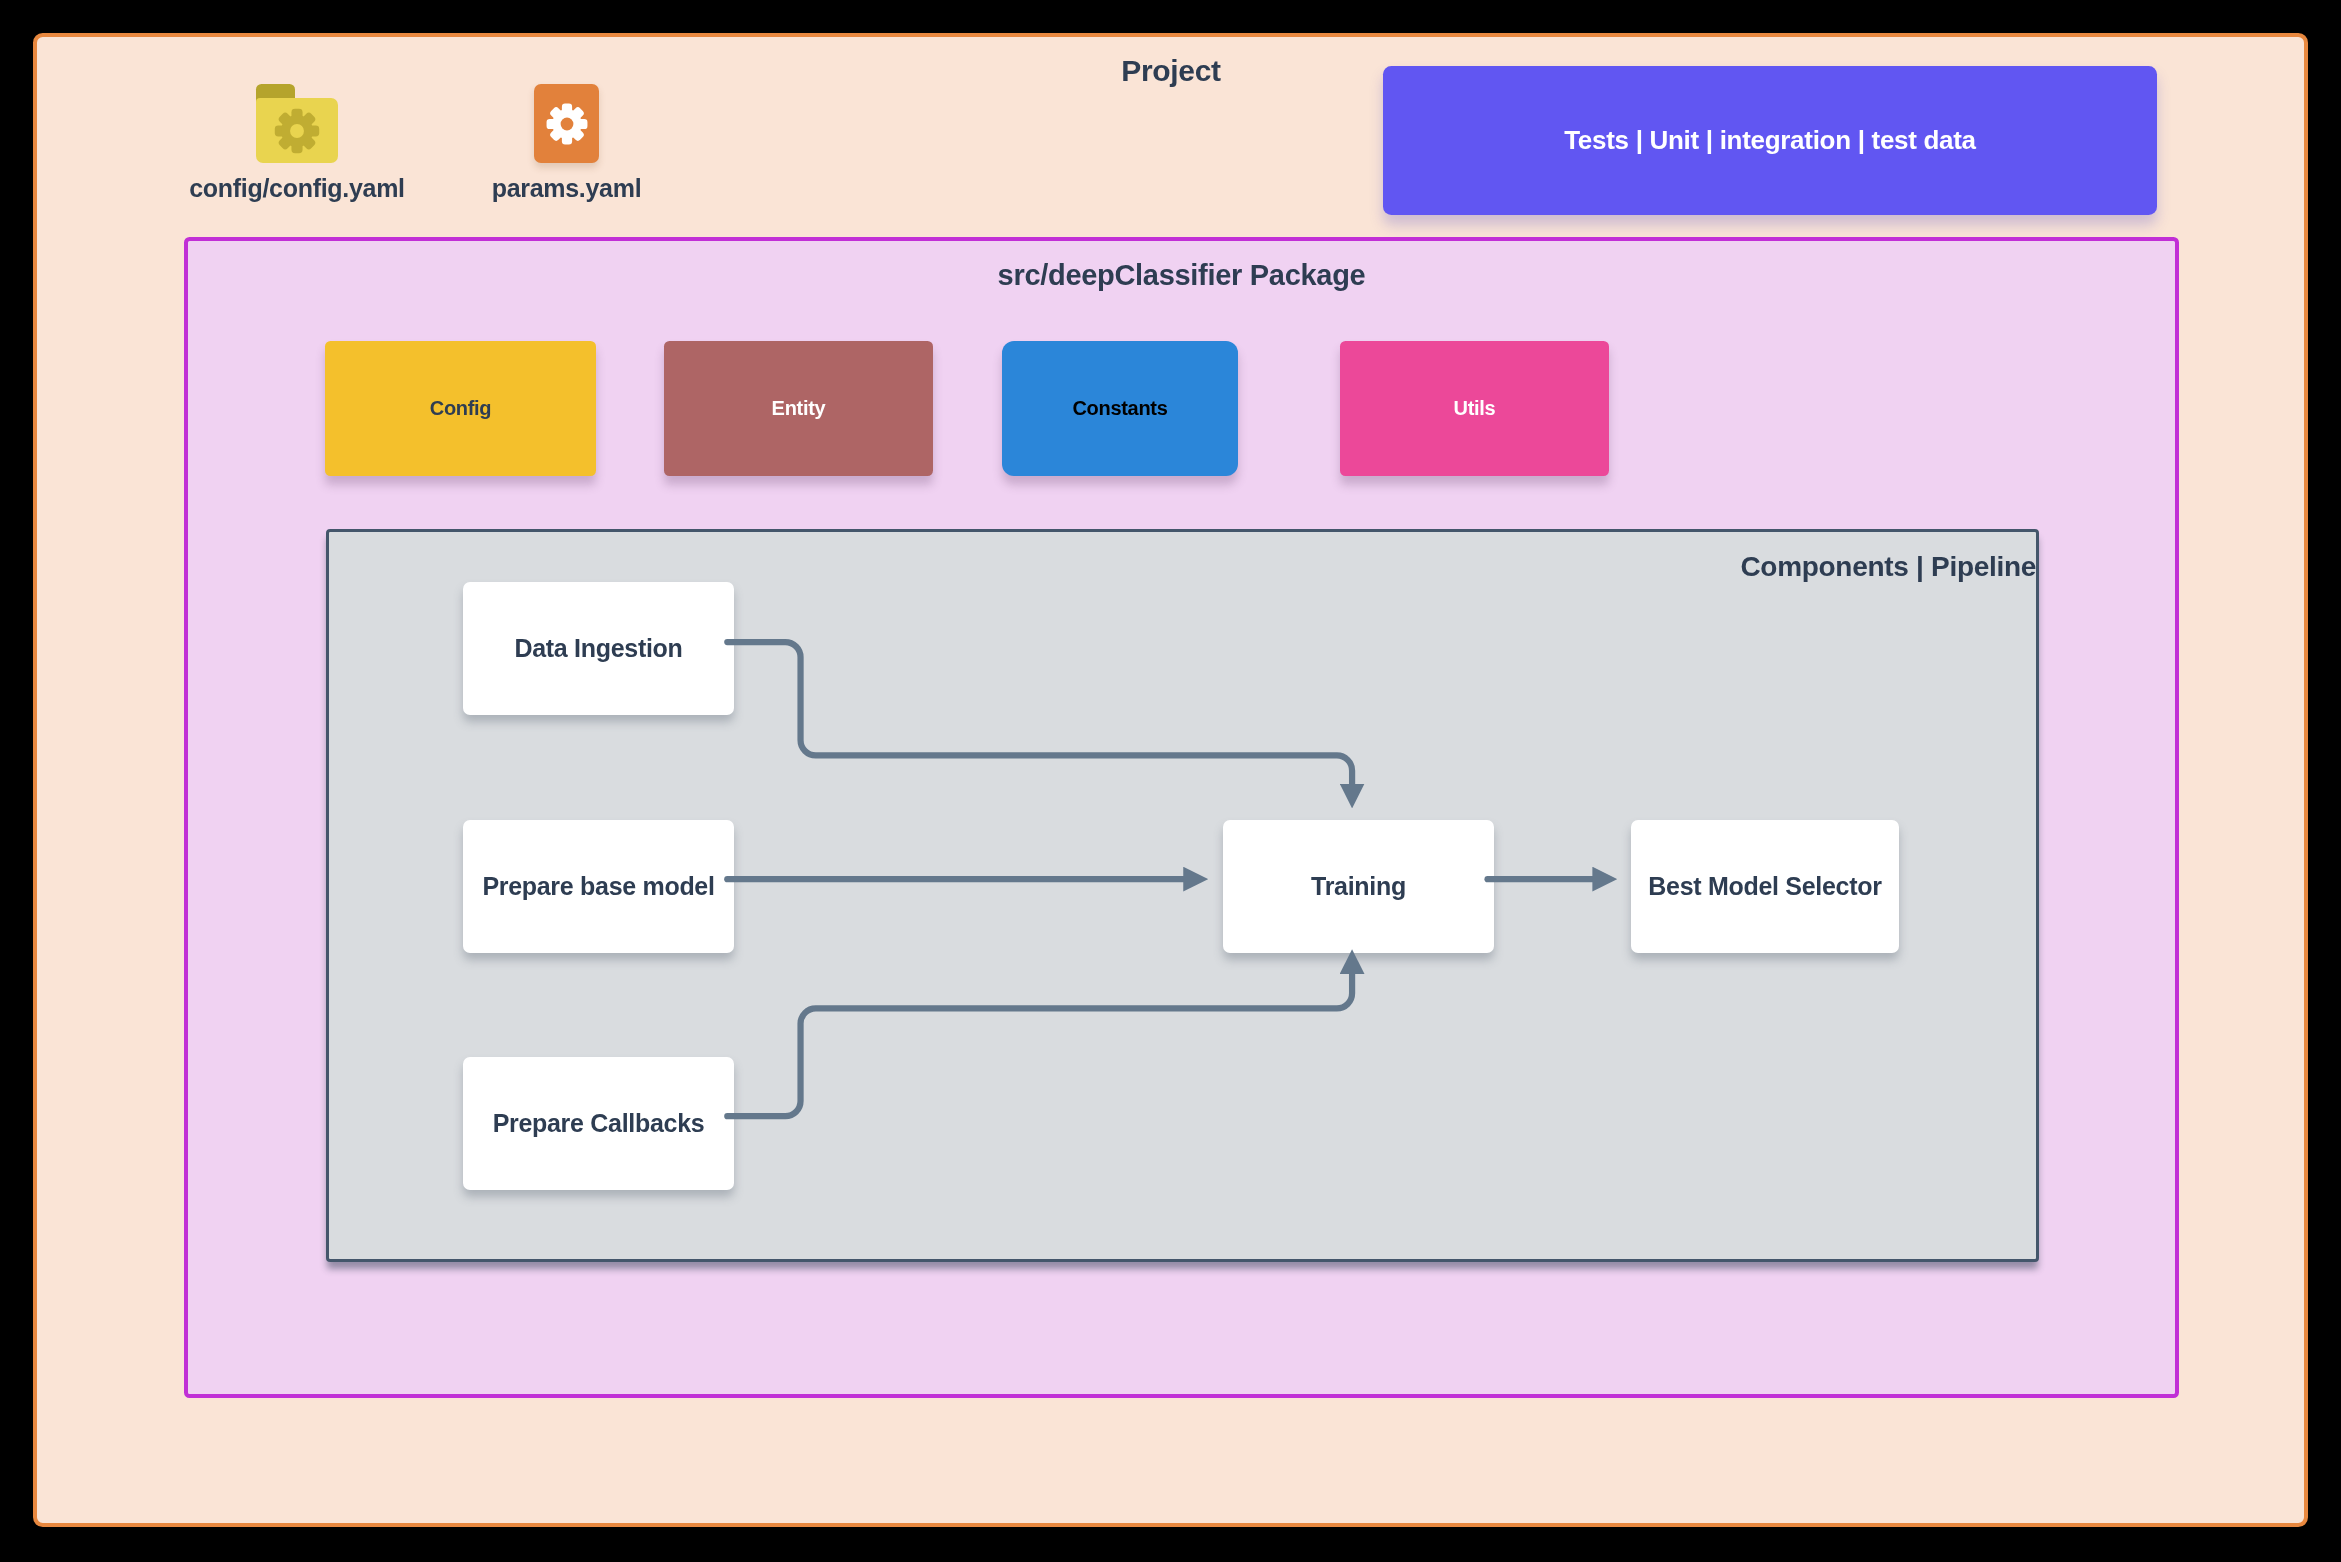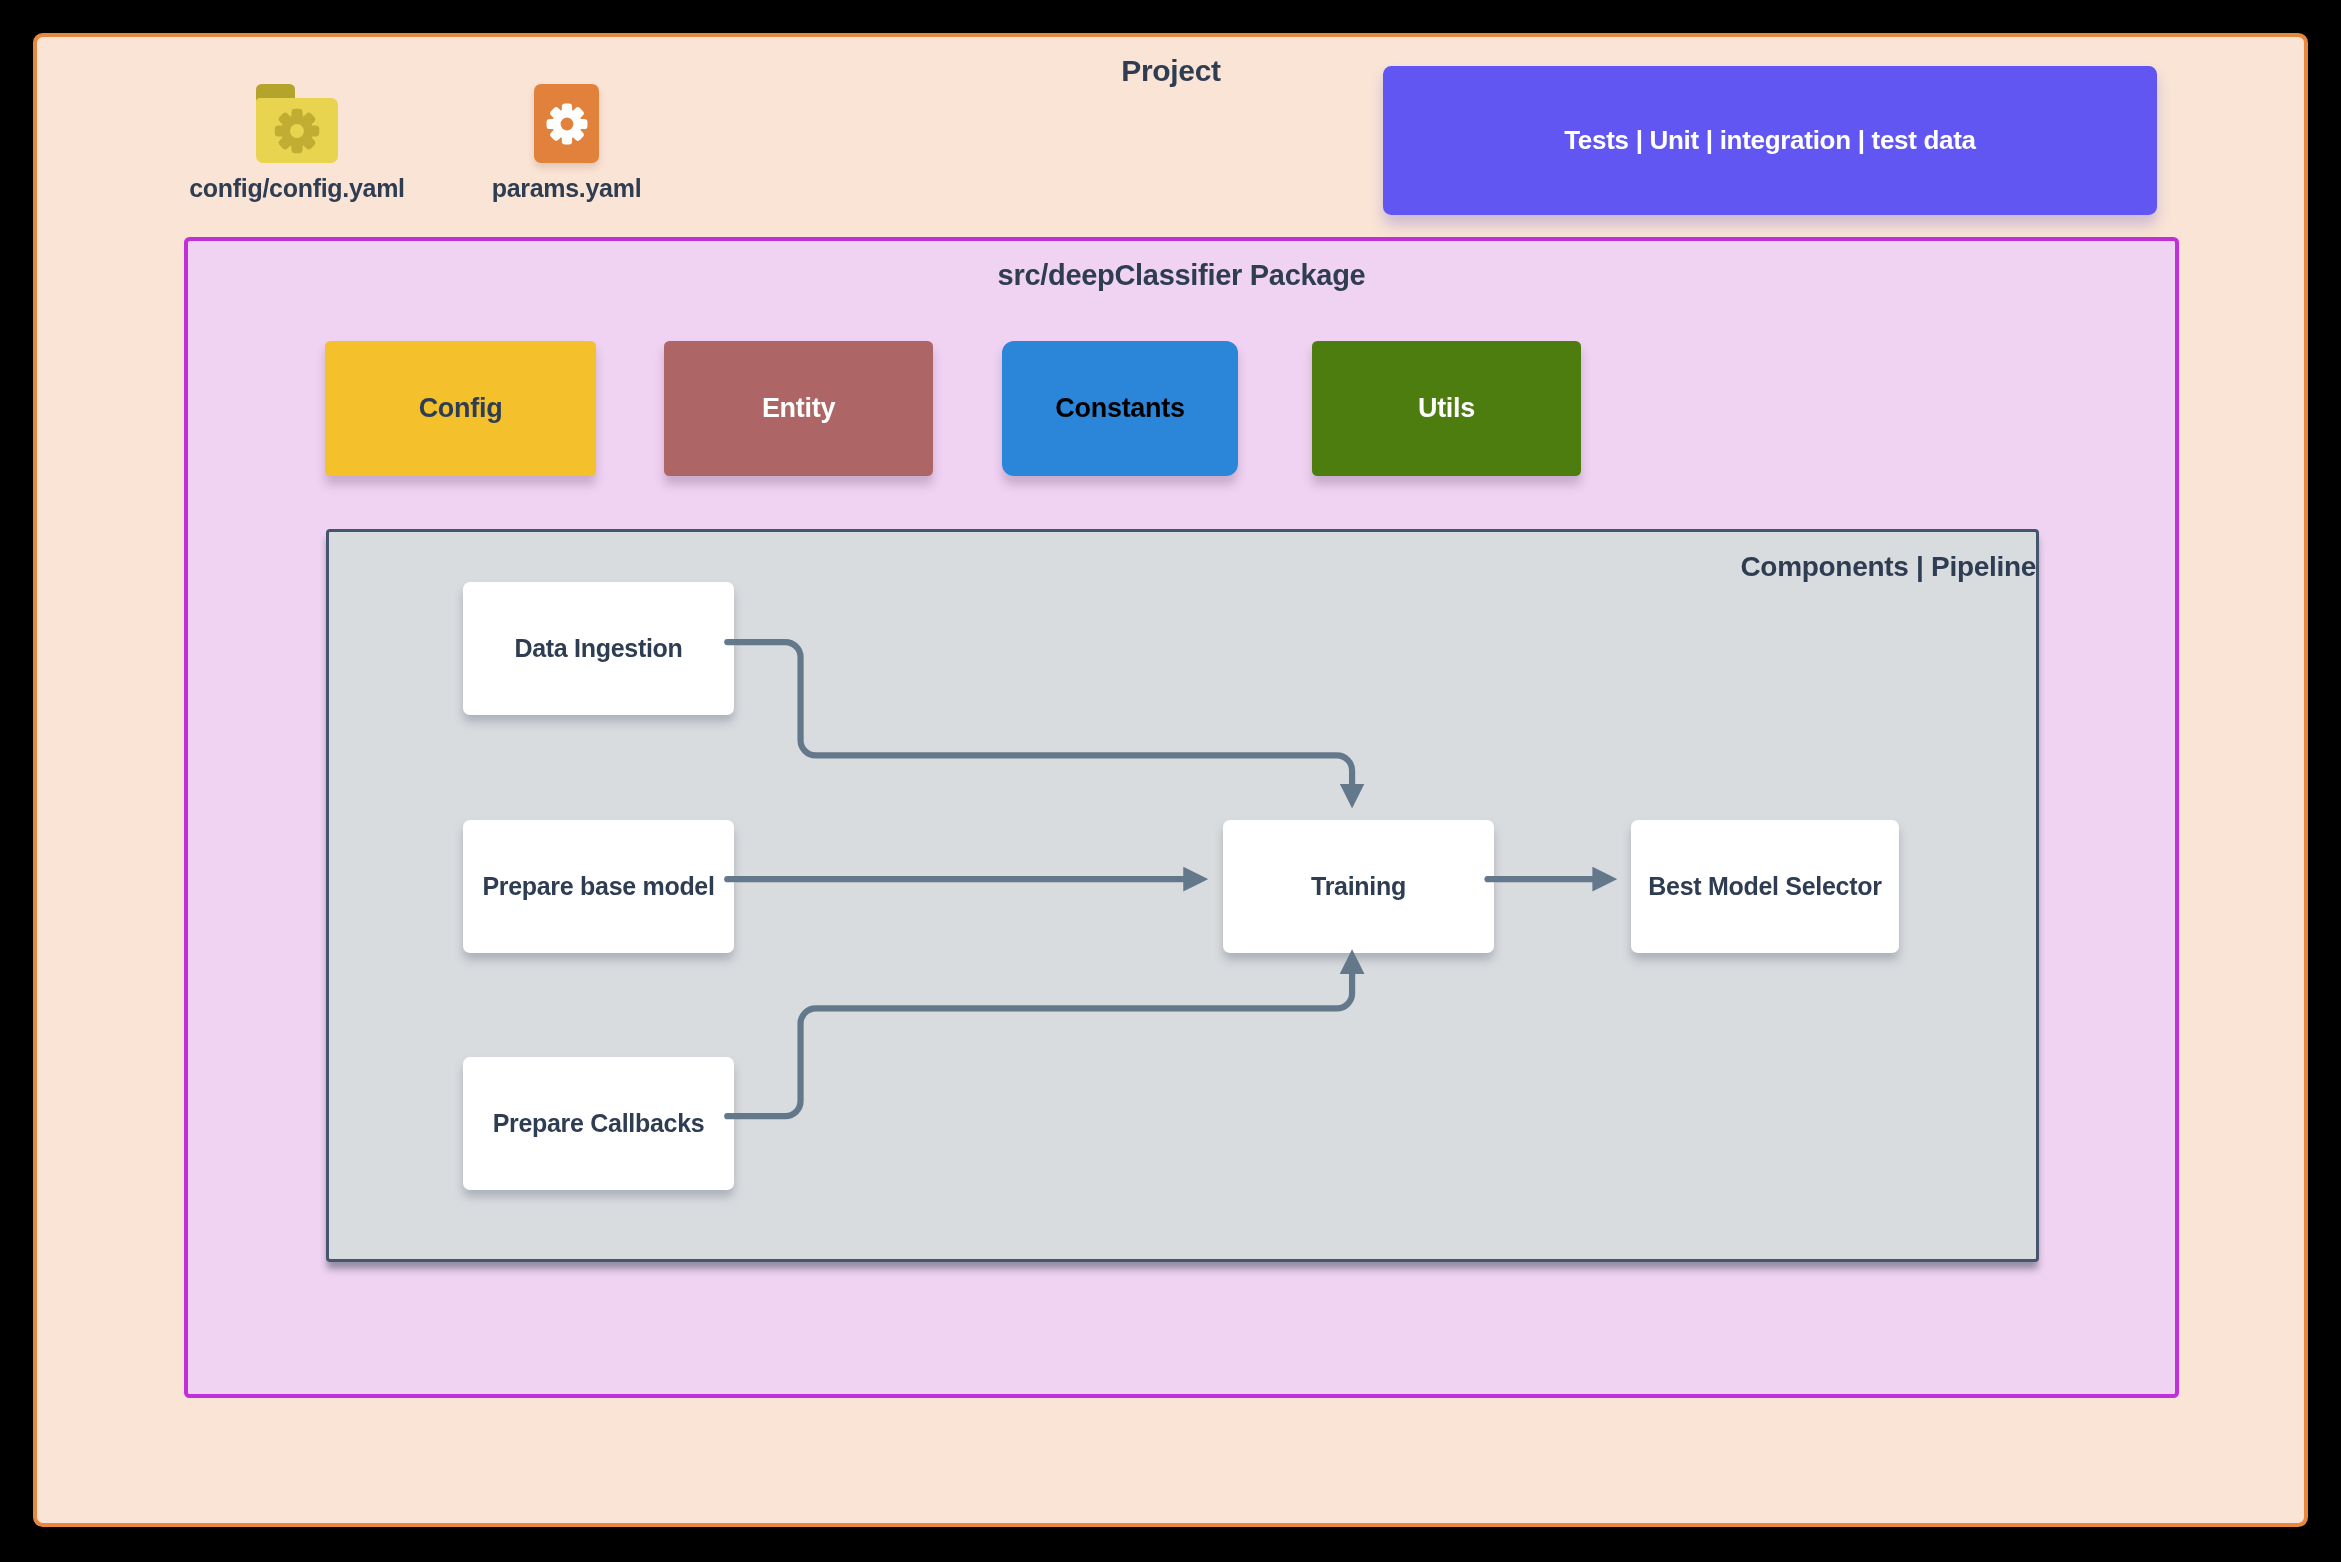--- a/index.html
+++ b/index.html
@@ -27,26 +27,26 @@
   .tests-box{position:absolute;left:1383px;top:66px;width:774px;height:149px;background:#6156f2;
              border-radius:8.3px;display:flex;align-items:center;justify-content:center;
              box-shadow:0 9.7px 12.4px rgba(80,70,200,.25);}
   .tests-box span{color:#fff;font-size:26px;font-weight:700;letter-spacing:-0.3px;}
   
   .package{position:absolute;left:184px;top:237px;width:1987px;height:1153px;background:#f0d2f2;
            border:4.1px solid #c12fd6;border-radius:5.5px;}
   .package-title{position:absolute;left:0;top:18px;width:100%;text-align:center;
                  font-size:29px;font-weight:700;letter-spacing:-0.3px;}
   .module{position:absolute;top:100px;height:135px;border-radius:5.5px;display:flex;align-items:center;
-          justify-content:center;font-size:27px;font-weight:700;letter-spacing:-0.3px;
+          justify-content:center;font-size:20px;font-weight:700;letter-spacing:-0.3px;
           box-shadow:0 8.3px 9.7px rgba(90,60,100,.25);}
   .m-config{left:137px;width:271px;background:#f4c02c;color:#2e3d52;}
   .m-entity{left:476px;width:269px;background:#ae6565;color:#fff;}
   .m-constants{left:814px;width:236px;background:#2b86d9;color:#000000;border-radius:12px;}
-  .m-utils{left:1124px;width:269px;background:#4d7c0f;color:#fff;}
+  .m-utils{left:1152px;width:269px;background:#ec4899;color:#fff;}
   
   .pipeline{position:absolute;left:138px;top:288px;width:1707px;height:727px;background:#d9dcdf;
             border:3.5px solid #44566b;border-radius:4.1px;box-shadow:0 8.3px 7px -1.4px rgba(40,55,75,.45);}
   .pipeline-title{position:absolute;left:0;top:19.4px;width:100%;text-align:right;
                   font-size:28px;font-weight:700;letter-spacing:-0.3px;}
   .node{position:absolute;width:271px;height:133px;background:#fff;border-radius:7px;
         display:flex;align-items:center;justify-content:center;text-align:center;
         font-size:25px;font-weight:700;letter-spacing:-0.3px;
         box-shadow:0 7px 9.7px rgba(90,100,115,.35);}
   .n-ingest{left:134px;top:50px;}

